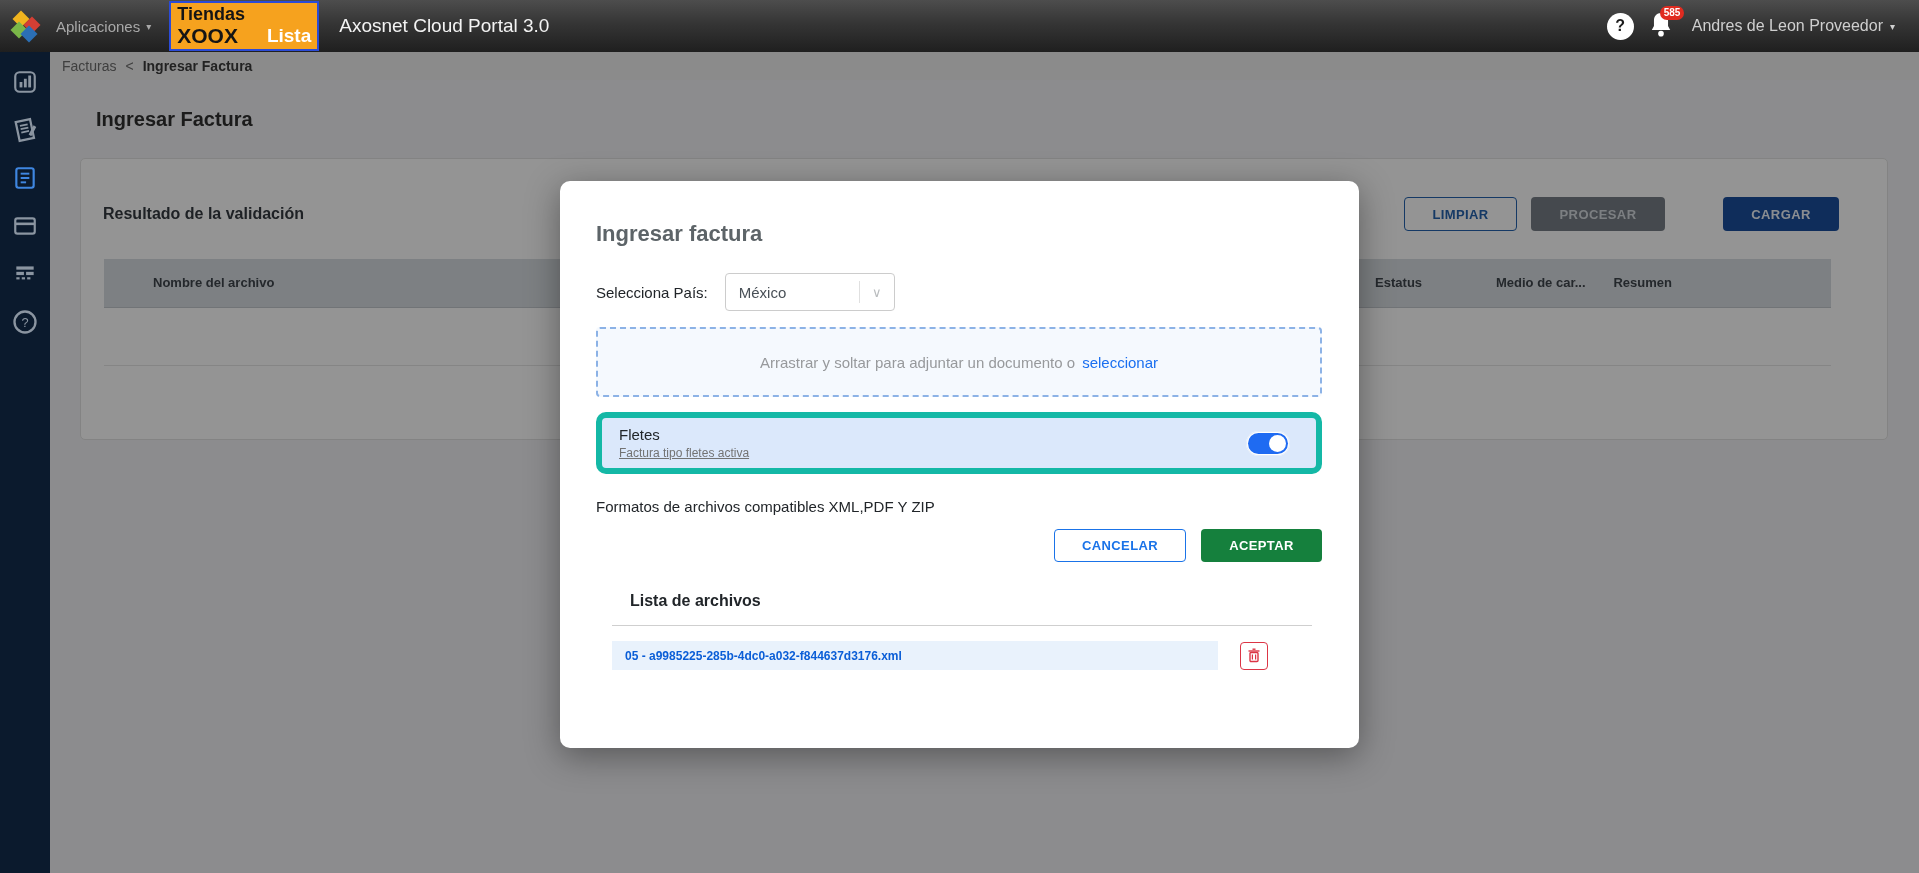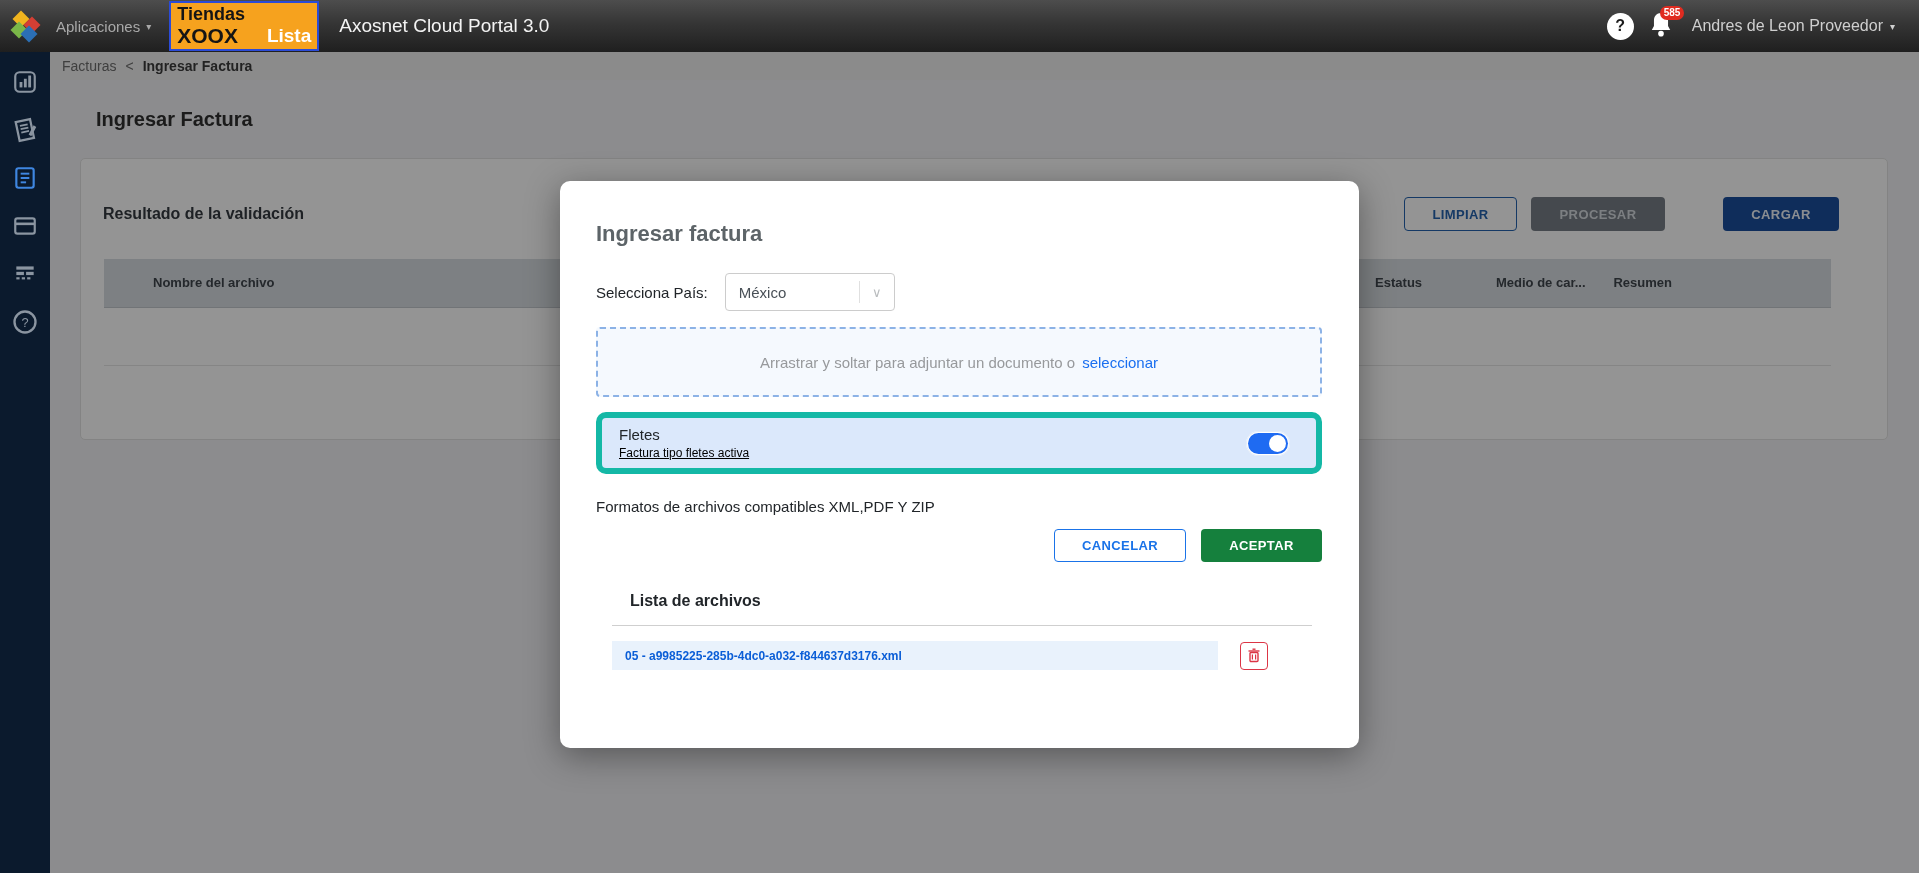--- a/index.html
+++ b/index.html
@@ -80,21 +80,21 @@
   .m-section { margin-top:26px; font-size:16px; font-weight:bold; color:#53575a; }
   .dropzone { margin-top:16px; width:726px; height:70px; background:#f5f9fe;
     border:2px dashed #8cb2e6; border-radius:4px; display:flex; align-items:center; justify-content:center;
     gap:7px; cursor:pointer; }
   .dropzone .dz { font-size:15px; color:#97999c; }
   .dropzone .dzlink { font-size:15px; color:#1a6ff0; cursor:pointer; }
   .fletes { margin-top:15px; width:726px; height:62px; background:#dbe8fb; border:6px solid #14b8a6;
     border-radius:10px; display:flex; align-items:center; padding:0 26px 0 17px; }
   .fletes .fl-col { display:flex; flex-direction:column; gap:3px; }
   .fletes .fl-title { font-size:15px; color:#212529; }
-  .fletes .fl-link { font-size:12px; color:#000000; text-decoration:underline; cursor:pointer; }
+  .fletes .fl-link { font-size:12px; color:#737373; text-decoration:underline; cursor:pointer; }
   .switch { margin-left:auto; width:44px; height:25px; background:#ffffff; border-radius:13px;
     display:flex; align-items:center; padding:2px; cursor:pointer; box-shadow:0 0 0 1px #e3ecf9 inset; }
   .track { width:40px; height:21px; background:#1f6bf2; border-radius:11px; position:relative; }
   .knob { position:absolute; right:2px; top:2px; width:17px; height:17px; background:#ffffff; border-radius:50%; }
   .m-formats { margin-top:24px; font-size:15px; color:#212529; }
   .m-btnrow { margin-top:14px; width:726px; display:flex; justify-content:flex-end; gap:15px; }
   .btn-cancel { width:132px; height:33px; background:#ffffff; border-color:#1a73e8; color:#1a73e8; }
   .btn-accept { width:121px; height:33px; background:#15803d; color:#ffffff; }
   .filelist { margin-top:30px; margin-left:16px; }
   .filelist .fl-head { font-size:16px; font-weight:bold; color:#212529; padding-left:18px; }

